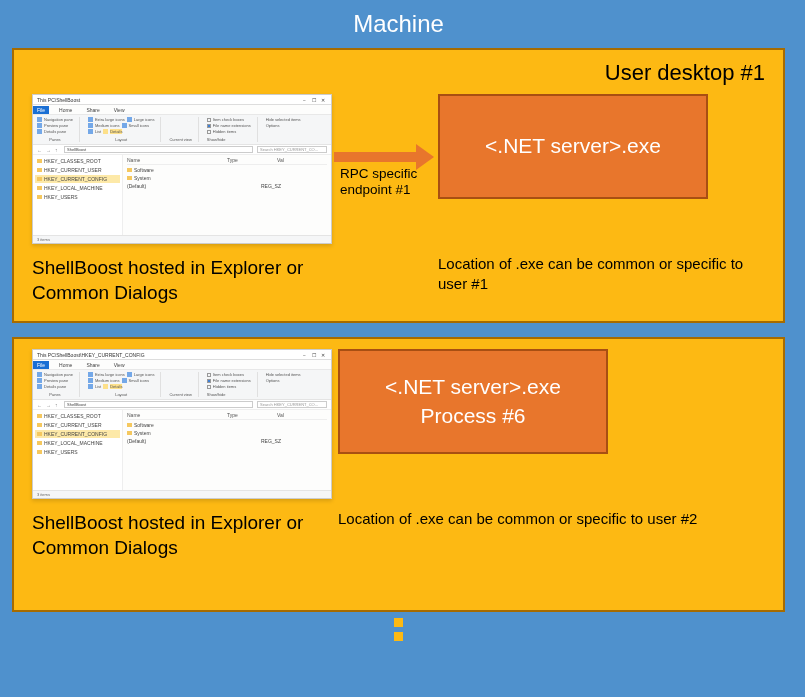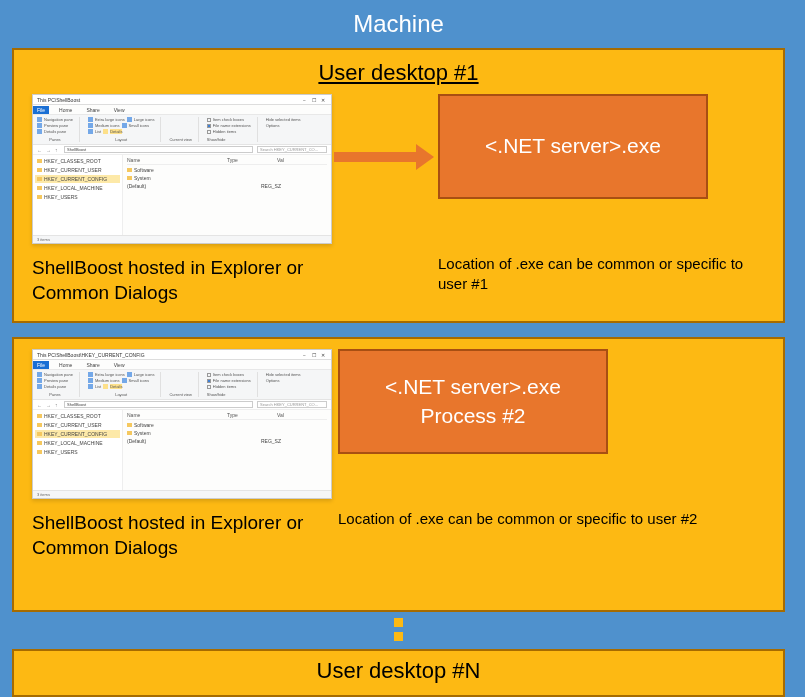--- a/index.html
+++ b/index.html
@@ -30,24 +30,23 @@
     padding: 10px 18px 14px 18px;
     display: flex;
     flex-direction: column;
   }
   .d1 { flex: 0 0 auto; height: 275px; margin-bottom: 14px;}
   .d2 { flex: 0 0 auto; height: 275px; }
   .dn { flex: 0 0 auto; height: 48px; display: flex; align-items: center; justify-content: center; }
   .desktop-title {
     color: black;
     font-size: 22px;
-    text-align: center;
+    text-align: right;
     font-weight: 400;
     margin-bottom: 8px;
-    text-decoration: underline;
   }
   .row {
     display: flex;
     flex-direction: row;
     align-items: flex-start;
     flex: 1;
   }
   .left-col {
     width: 300px;
     display: flex;
@@ -376,20 +375,21 @@
           </div>
           <div class="statusbar">3 items</div>
         </div>
         <div class="caption">ShellBoost hosted in Explorer or Common Dialogs</div>
       </div>
       <div class="mid-col">
         <div class="arrow-container">
           <div class="arrow-shaft"></div>
           <div class="arrow-head"></div>
         </div>
+        <div class="rpc-label">RPC specific endpoint #1</div>
       </div>
       <div class="right-col">
         <div class="process-box">
           <div>&lt;.NET server&gt;.exe</div>
         </div>
         <div class="loc-note">Location of .exe can be common or specific to user #1</div>
       </div>
     </div>
   </div>
 
@@ -525,28 +525,25 @@
                 </div>
             </div>
           </div>
           <div class="statusbar">3 items</div>
         </div>
         <div class="caption">ShellBoost hosted in Explorer or Common Dialogs</div>
       </div>
       <div class="right-col">
         <div class="process-box">
           <div>&lt;.NET server&gt;.exe</div>
-          <div>Process #2</div>
+          <div>Process #6</div>
         </div>
         <div class="loc-note">Location of .exe can be common or specific to user #2</div>
       </div>
     </div>
   </div>
 
   <div class="dots">
     <div class="dot"></div>
     <div class="dot"></div>
   </div>
 
-  <div class="desktop-block dn">
-    <div class="dn-title">User desktop #N</div>
-  </div>
 </div>
 
 </body></html>

